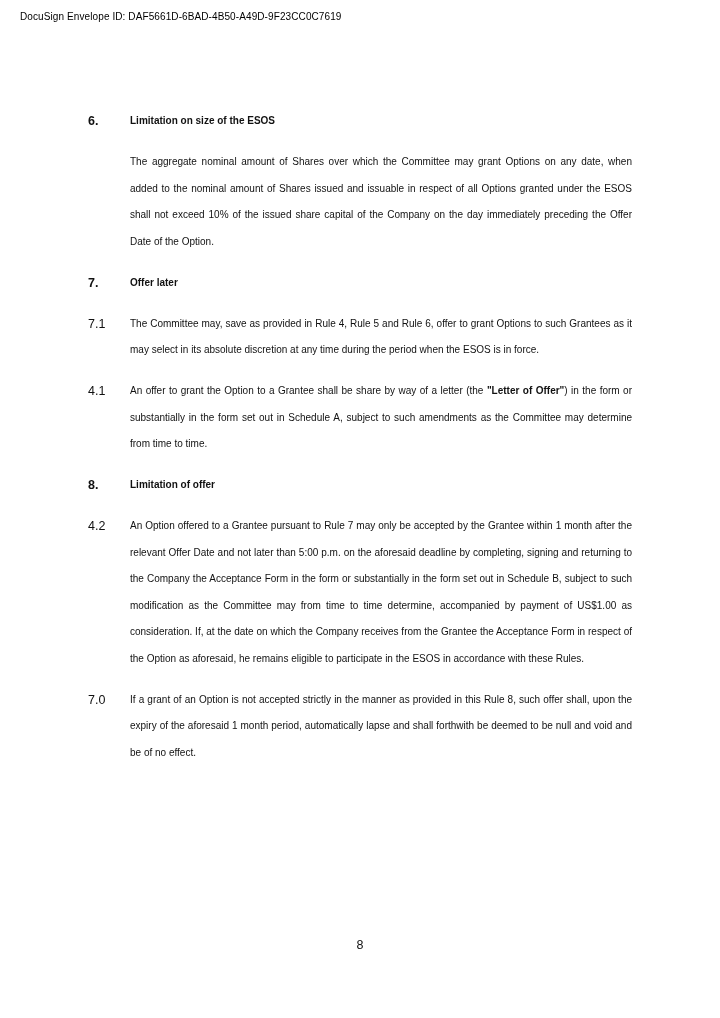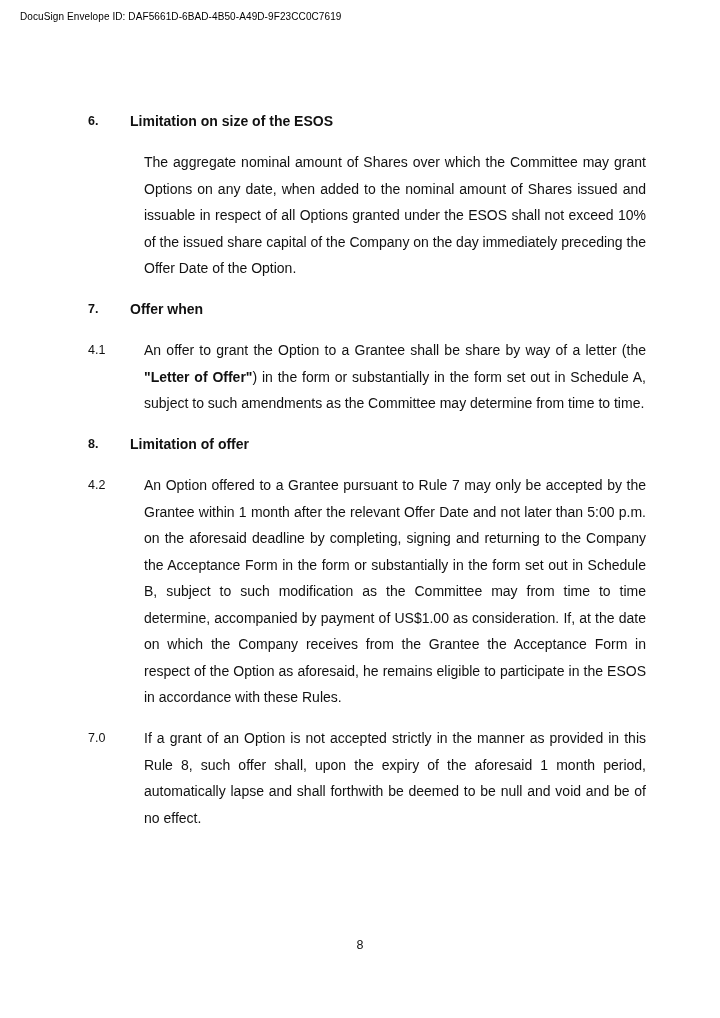--- a/index.html
+++ b/index.html
@@ -39,27 +39,26 @@
   }
   .num {
     flex: 0 0 42px;
     width: 42px;
     font-size: 12.5px;
     line-height: 26.5px;
   }
   .txt {
     flex: 0 0 502px;
     width: 502px;
-    font-size: 14px;
+    font-size: 10px;
     line-height: 26.5px;
   }
   .just {
     text-align: justify;
     text-justify: inter-word;
-    margin-left: 14px;
   }
   .bold {
     font-weight: bold;
   }
   .footer-pagenum {
     position: absolute;
     top: 938px;
     left: 0;
     width: 720px;
     text-align: center;
@@ -80,21 +79,25 @@
       <div class="num bold">6.</div>
       <div class="txt bold">Limitation on size of the ESOS</div>
     </div>
     <div class="block">
       <div class="num"></div>
       <div class="txt just">The aggregate nominal amount of Shares over which the Committee may grant Options on any date, when added to the nominal amount of Shares issued and issuable in respect of all Options granted under the ESOS shall not exceed 10% of the issued share capital of the Company on the day immediately preceding the Offer Date of the Option.</div>
     </div>
 
     <div class="block">
       <div class="num bold">7.</div>
-      <div class="txt bold">Offer when</div>
+      <div class="txt bold">Offer later</div>
+    </div>
+    <div class="block">
+      <div class="num">7.1</div>
+      <div class="txt just">The Committee may, save as provided in Rule 4, Rule 5 and Rule 6, offer to grant Options to such Grantees as it may select in its absolute discretion at any time during the period when the ESOS is in force.</div>
     </div>
     <div class="block">
       <div class="num">4.1</div>
       <div class="txt just"><span>An offer to grant the Option to a Grantee shall be share by way of a letter (the </span><span class="bold">"Letter of Offer"</span><span>) in the form or substantially in the form set out in Schedule A, subject to such amendments as the Committee may determine from time to time.</span></div>
     </div>
 
     <div class="block">
       <div class="num bold">8.</div>
       <div class="txt bold">Limitation of offer</div>
     </div>

